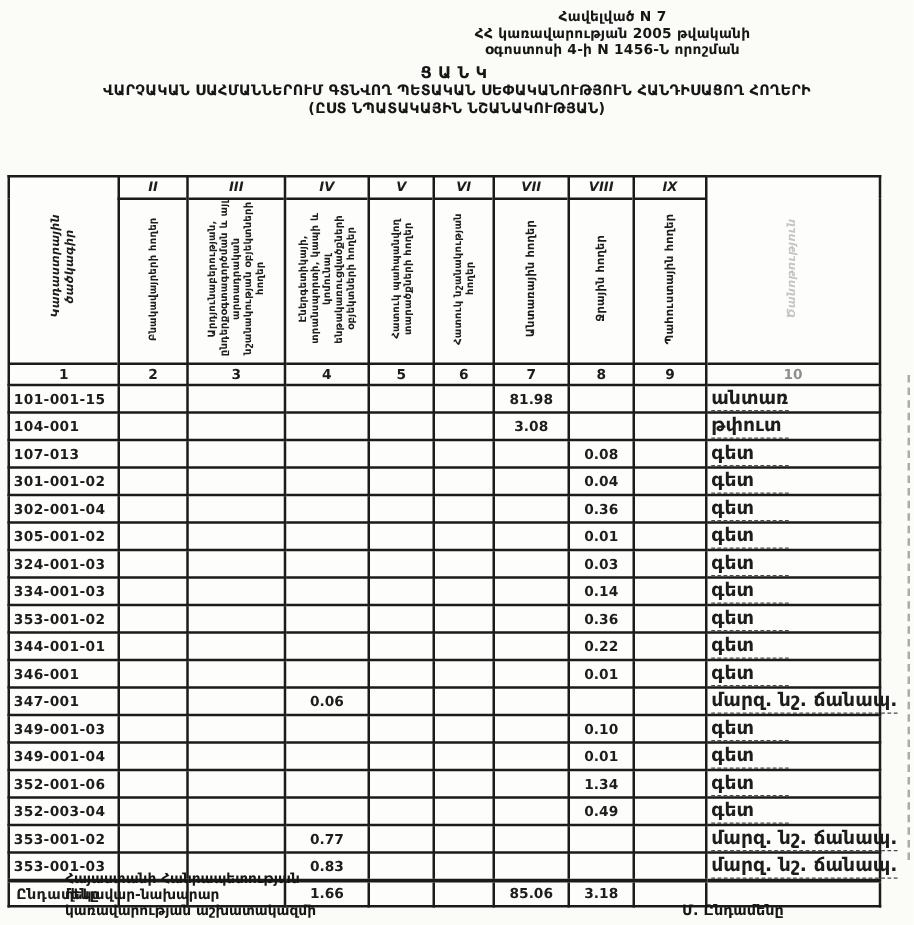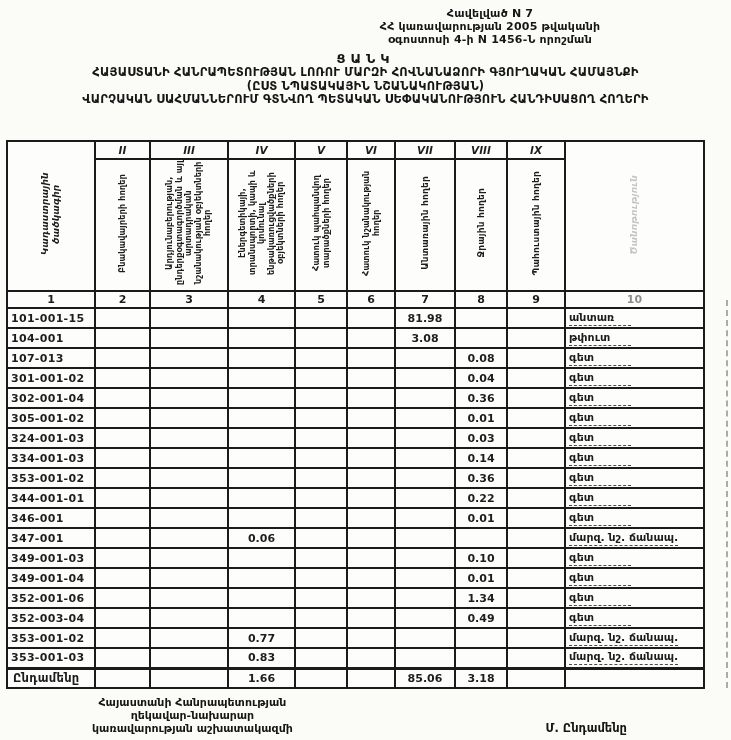--- a/index.html
+++ b/index.html
@@ -60,58 +60,57 @@
   .land-table .first-col-head { vertical-align:bottom; text-align:center; padding-bottom:3px; }
   .land-table .notes-head { vertical-align:middle; text-align:center; }
   .land-table .rot.faint { opacity:.25; }
 
   .land-table .numbers-row td { height:17px; font-size:11px; text-align:center; }
   .land-table .numbers-row td:last-child { opacity:.5; }
 
   .land-table tbody td { height:20px; font-size:11px; }
   .land-table td.code { text-align:left; padding-left:3px; letter-spacing:.3px; white-space:nowrap; }
   .land-table td.val  { text-align:center; }
-  .land-table td.note { text-align:left; padding-left:3px; white-space:nowrap; font-size:11px; }
+  .land-table td.note { text-align:left; padding-left:3px; white-space:nowrap; font-size:15px; }
   .land-table td.note .note-text {
     display:inline-block; min-width:62px;
     border-bottom:1px dashed #4a4a4a; padding-bottom:1px;
   }
   .land-table tr.total-row td { border-top-width:3px; }
   .land-table tr.total-row td.code { font-size:11.5px; padding-left:5px; }
 
   
   .edge-mark {
     position:absolute; left:726px; top:300px; height:388px; width:0;
     border-left:2px dashed #6b6b6b; opacity:.55;
   }
 
   
   .footer {
     position:absolute; top:696px; left:0; width:731px;
     display:flex; align-items:flex-end;
   }
-  .footer .issuer { margin-left:92px; font-size:11px; font-weight:bold; line-height:13px;text-align:center; }
+  .footer .issuer { margin-left:52px; font-size:11px; font-weight:bold; line-height:13px; }
   .footer .signature { margin-left:auto; margin-right:104px; font-size:11.5px; font-weight:bold; }
 </style>
 </head>
 <body>
 
 <div class="page">
 
   <div class="annex-ref">
     <div>Հավելված N 7</div>
     <div>ՀՀ կառավարության 2005 թվականի</div>
     <div>օգոստոսի 4-ի N 1456-Ն որոշման</div>
   </div>
 
   <div class="title-block">
     <div class="title-caption">ՑԱՆԿ</div>
-    <div class="title-line">ՀԱՅԱՍՏԱՆԻ ՀԱՆՐԱՊԵՏՈՒԹՅԱՆ ԼՈՌՈՒ ՄԱՐԶԻ ՀՈՎՆԱՆԱՁՈՐԻ ԳՅՈՒՂԱԿԱՆ ՀԱՄԱՅՆՔԻ</div>
+    <div class="title-line">ՎԱՐՉԱԿԱՆ ՍԱՀՄԱՆՆԵՐՈՒՄ ԳՏՆՎՈՂ ՊԵՏԱԿԱՆ ՍԵՓԱԿԱՆՈՒԹՅՈՒՆ ՀԱՆԴԻՍԱՑՈՂ ՀՈՂԵՐԻ</div>
     <div class="title-line">(ԸՍՏ ՆՊԱՏԱԿԱՅԻՆ ՆՇԱՆԱԿՈՒԹՅԱՆ)</div>
-    <div class="title-line">ՎԱՐՉԱԿԱՆ ՍԱՀՄԱՆՆԵՐՈՒՄ ԳՏՆՎՈՂ ՊԵՏԱԿԱՆ ՍԵՓԱԿԱՆՈՒԹՅՈՒՆ ՀԱՆԴԻՍԱՑՈՂ ՀՈՂԵՐԻ</div>
   </div>
 
   <table class="land-table">
     <colgroup>
       <col class="c1">
         <col class="c2">
         <col class="c3">
         <col class="c4">
         <col class="c5">
       <col class="c6">

